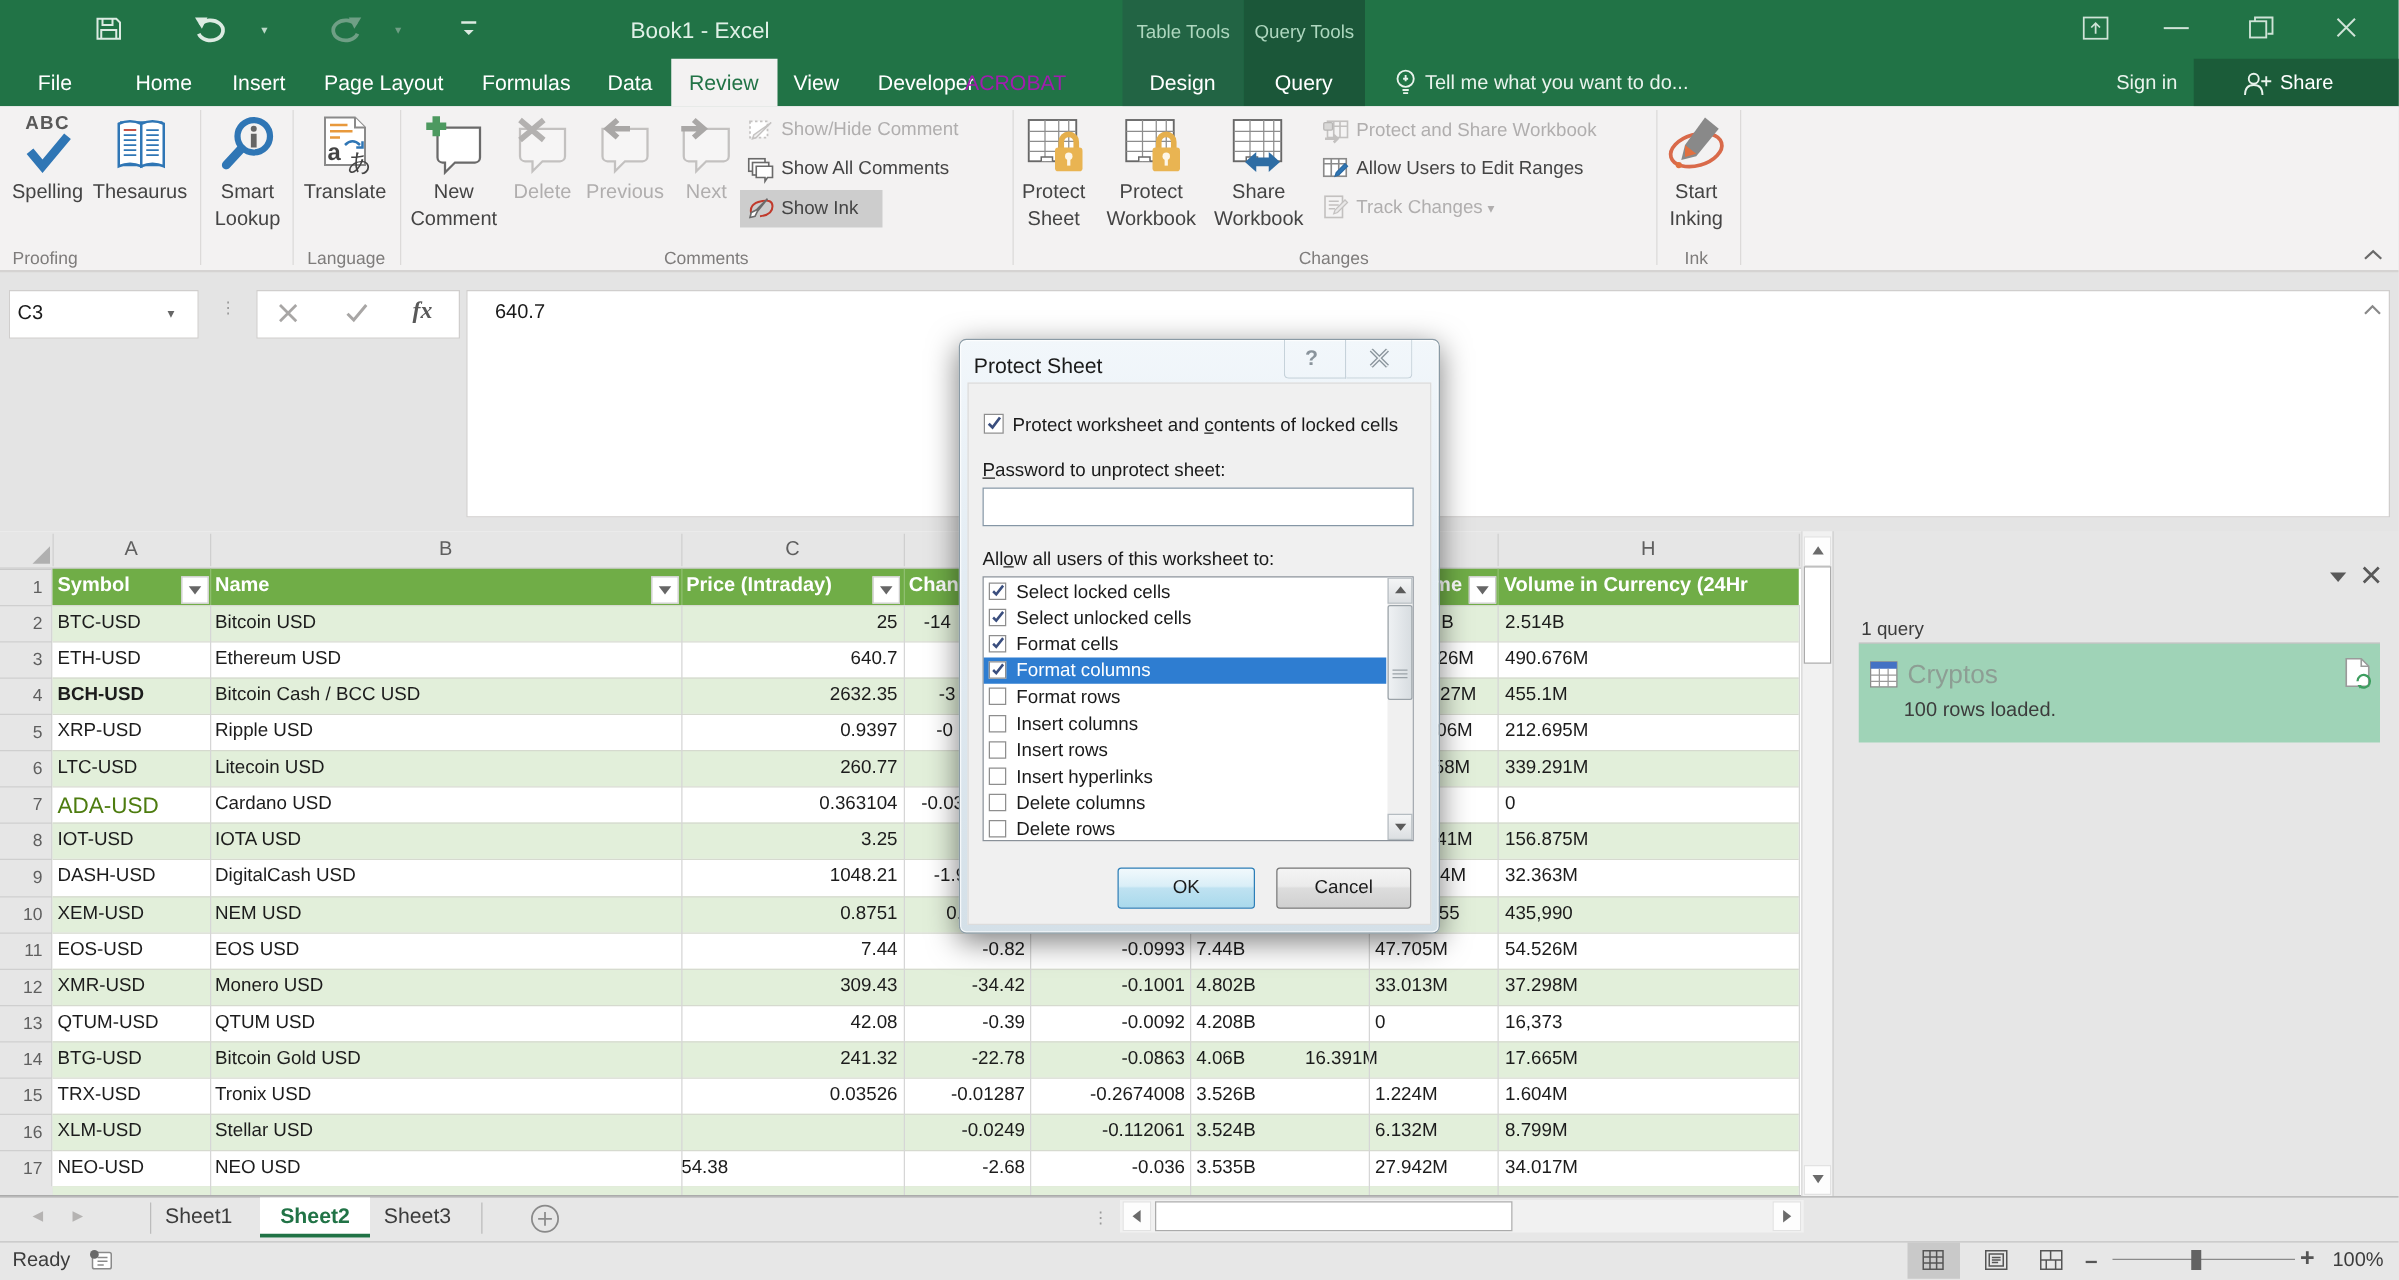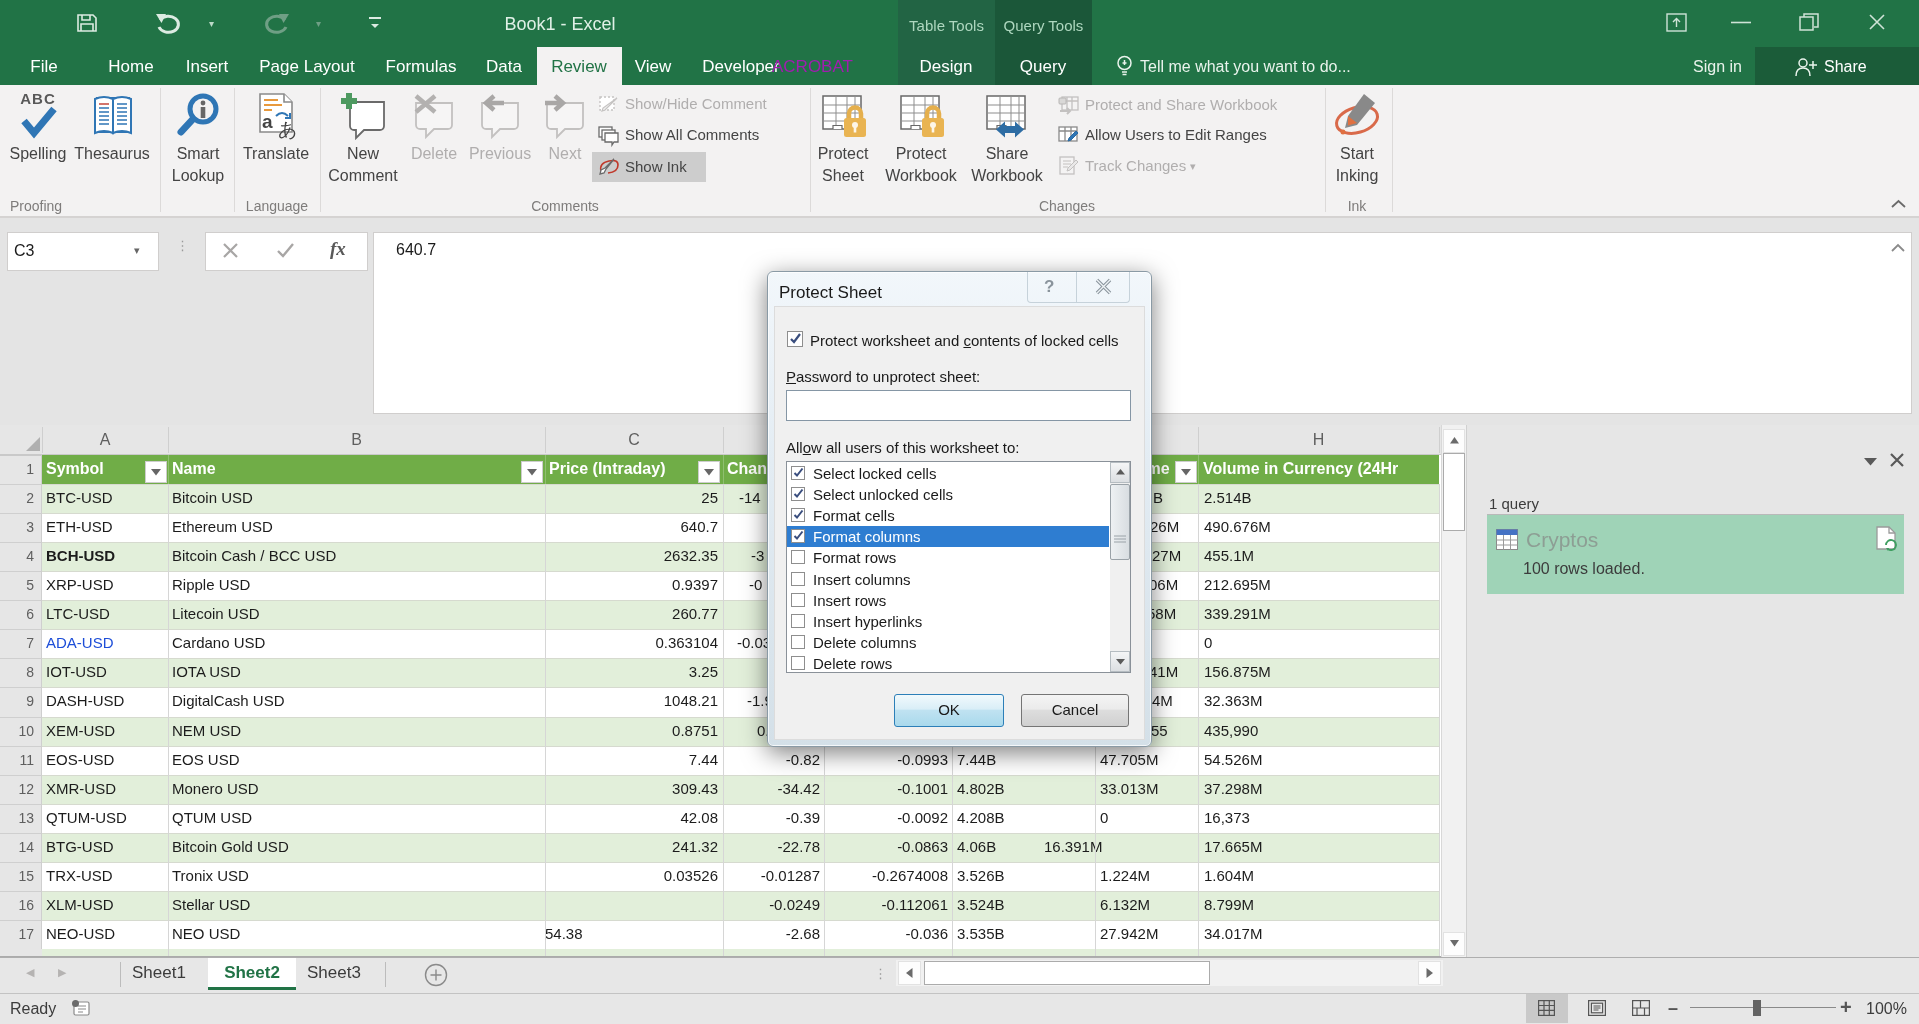--- a/index.html
+++ b/index.html
@@ -362,21 +362,21 @@
 <div style="left:46px;top:576.24px;font-size:15px;color:#1c1c1c;white-space:nowrap;">XRP-USD</div>
 <div style="left:172px;top:576.24px;font-size:15px;color:#1c1c1c;white-space:nowrap;">Ripple USD</div>
 <div style="left:545px;top:576.24px;font-size:15px;color:#1c1c1c;white-space:nowrap;width:173px;text-align:right;">0.9397</div>
 <div style="left:1204px;top:576.24px;font-size:15px;color:#1c1c1c;white-space:nowrap;">212.695M</div>
 <div style="left:42px;top:600.3px;width:1397px;height:30.06px;background:#E2EFDA;"></div>
 <div style="left:46px;top:605.3px;font-size:15px;color:#1c1c1c;white-space:nowrap;">LTC-USD</div>
 <div style="left:172px;top:605.3px;font-size:15px;color:#1c1c1c;white-space:nowrap;">Litecoin USD</div>
 <div style="left:545px;top:605.3px;font-size:15px;color:#1c1c1c;white-space:nowrap;width:173px;text-align:right;">260.77</div>
 <div style="left:1204px;top:605.3px;font-size:15px;color:#1c1c1c;white-space:nowrap;">339.291M</div>
 <div style="left:42px;top:629.36px;width:1397px;height:30.06px;background:#ffffff;"></div>
-<div style="left:46px;top:634.36px;font-size:15px;color:#1d4ed8;white-space:nowrap;">ADA-USD</div>
+<div style="left:46px;top:634.36px;font-size:18px;color:#4d7c0f;white-space:nowrap;">ADA-USD</div>
 <div style="left:172px;top:634.36px;font-size:15px;color:#1c1c1c;white-space:nowrap;">Cardano USD</div>
 <div style="left:545px;top:634.36px;font-size:15px;color:#1c1c1c;white-space:nowrap;width:173px;text-align:right;">0.363104</div>
 <div style="left:1204px;top:634.36px;font-size:15px;color:#1c1c1c;white-space:nowrap;">0</div>
 <div style="left:42px;top:658.42px;width:1397px;height:30.06px;background:#E2EFDA;"></div>
 <div style="left:46px;top:663.42px;font-size:15px;color:#1c1c1c;white-space:nowrap;">IOT-USD</div>
 <div style="left:172px;top:663.42px;font-size:15px;color:#1c1c1c;white-space:nowrap;">IOTA USD</div>
 <div style="left:545px;top:663.42px;font-size:15px;color:#1c1c1c;white-space:nowrap;width:173px;text-align:right;">3.25</div>
 <div style="left:1204px;top:663.42px;font-size:15px;color:#1c1c1c;white-space:nowrap;">156.875M</div>
 <div style="left:42px;top:687.48px;width:1397px;height:30.06px;background:#ffffff;"></div>
 <div style="left:46px;top:692.48px;font-size:15px;color:#1c1c1c;white-space:nowrap;">DASH-USD</div>

